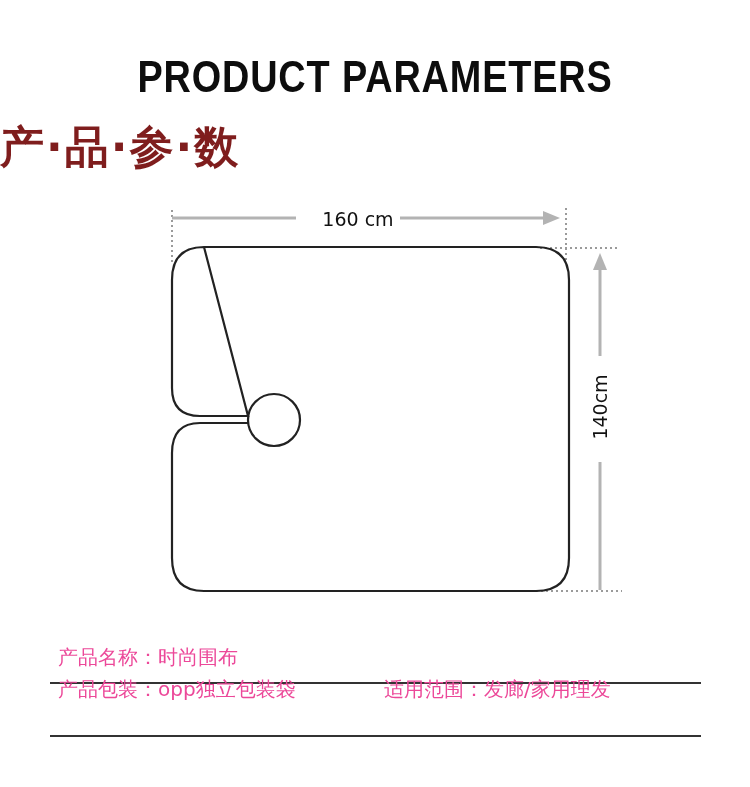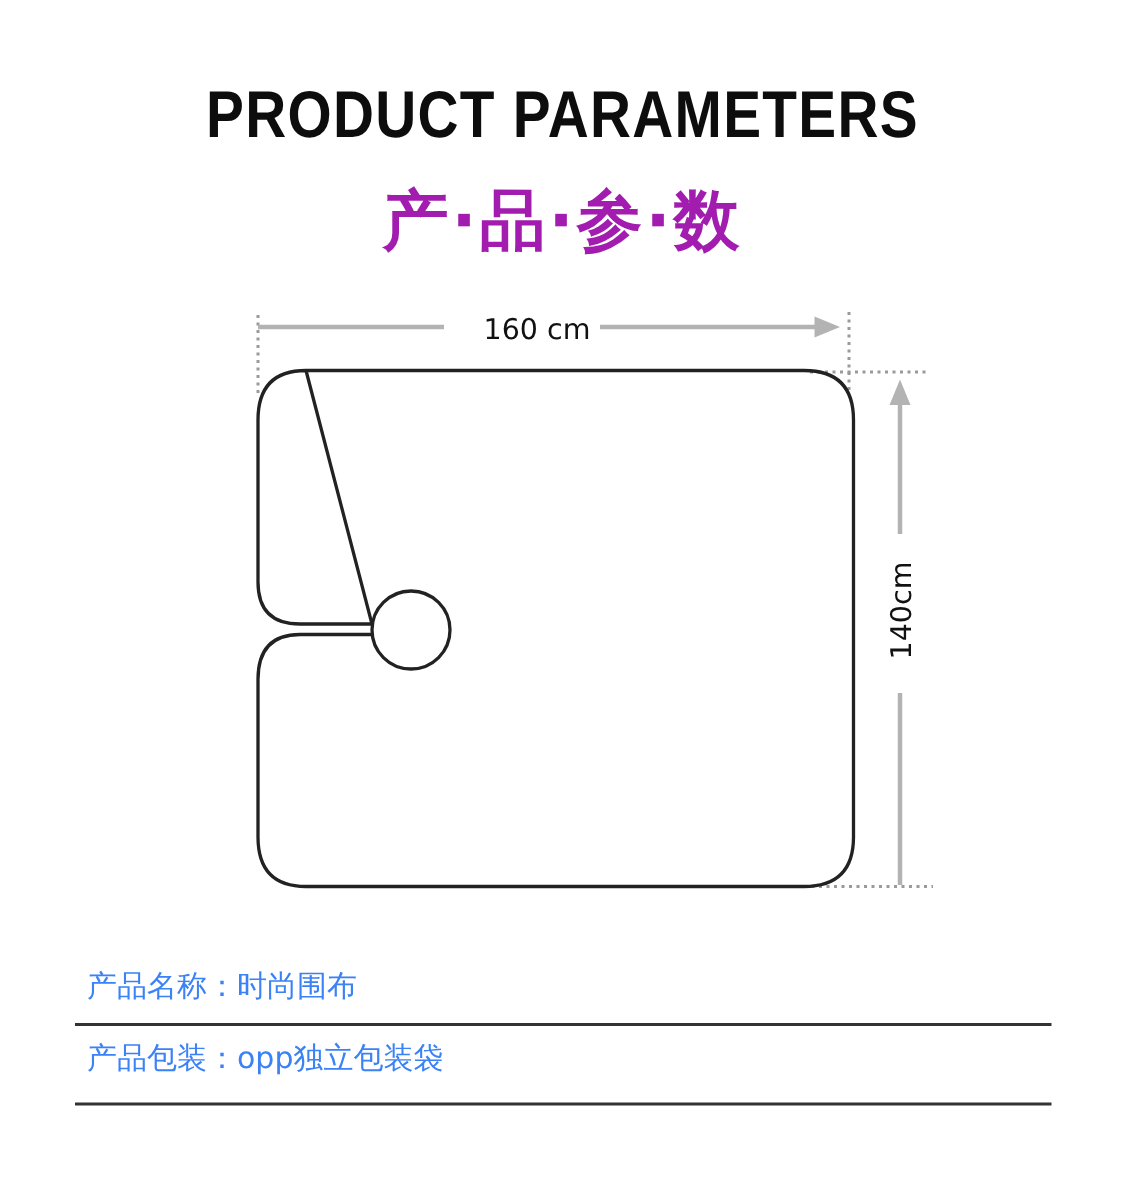--- a/index.html
+++ b/index.html
@@ -5,28 +5,28 @@
   html, body { margin: 0; padding: 0; background: #ffffff; }
   body { width: 750px; height: 787px; position: relative; overflow: hidden;
          font-family: "DejaVu Sans", "Liberation Sans", sans-serif; color: #111; }
   .title-en {
     position: absolute; left: 0; top: 52px; width: 750px; text-align: center;
     font-family: "Liberation Sans", sans-serif; font-weight: 700;
     font-size: 44px; letter-spacing: 1px; color: #0d0d0d;
     transform: scaleX(0.86); transform-origin: center;
   }
   .title-cn {
-    position: absolute; left: 0; top: 118px; width: 750px; text-align: center;
+    position: absolute; left: 0; top: 118px; width: 750px; text-align: left;
     font-family: "DejaVu Sans", sans-serif; font-weight: 700;
-    font-size: 44px; color: #a21caf; letter-spacing: 2px;
+    font-size: 44px; color: #7f1d1d; letter-spacing: 2px;
   }
   svg.diagram { position: absolute; left: 0; top: 0; }
   .dim-text { font-family: "DejaVu Sans", sans-serif; fill: #111; }
   .spec-row { position: absolute; left: 50px; width: 651px; height: 50px; }
-  .spec-cell { position: absolute; top: 0; font-size: 20px; color: #3b82f6;
+  .spec-cell { position: absolute; top: 0; font-size: 20px; color: #ec4899;
                font-family: "DejaVu Sans", sans-serif; white-space: nowrap; }
   .spec-line { position: absolute; left: 50px; width: 651px; height: 2px; background: #333; }
 </style>
 </head>
 <body>
 
 <div class="title-en">PRODUCT PARAMETERS</div>
 <div class="title-cn">产·品·参·数</div>
 
 <svg class="diagram" width="750" height="620" viewBox="0 0 750 620">
@@ -58,18 +58,21 @@
   <circle cx="274" cy="420" r="26" fill="none" stroke="#222" stroke-width="2.2"></circle>
 </svg>
 
 <div class="spec-row" style="top:644px;">
   <div class="spec-cell" style="left:8px;">
     <span>产品名称：</span><span>时尚围布</span>
   </div>
 </div>
 <div class="spec-line" style="top:682px;"></div>
 
-<div class="spec-row" style="top:692px;text-decoration:underline;">
+<div class="spec-row" style="top:676px;text-decoration:underline;">
   <div class="spec-cell" style="left:8px;">
     <span>产品包装：</span><span>opp独立包装袋</span>
+  </div>
+  <div class="spec-cell" style="left:334px;">
+    <span>适用范围：</span><span>发廊/家用理发</span>
   </div>
 </div>
 <div class="spec-line" style="top:735px;"></div>
 
 </body></html>

